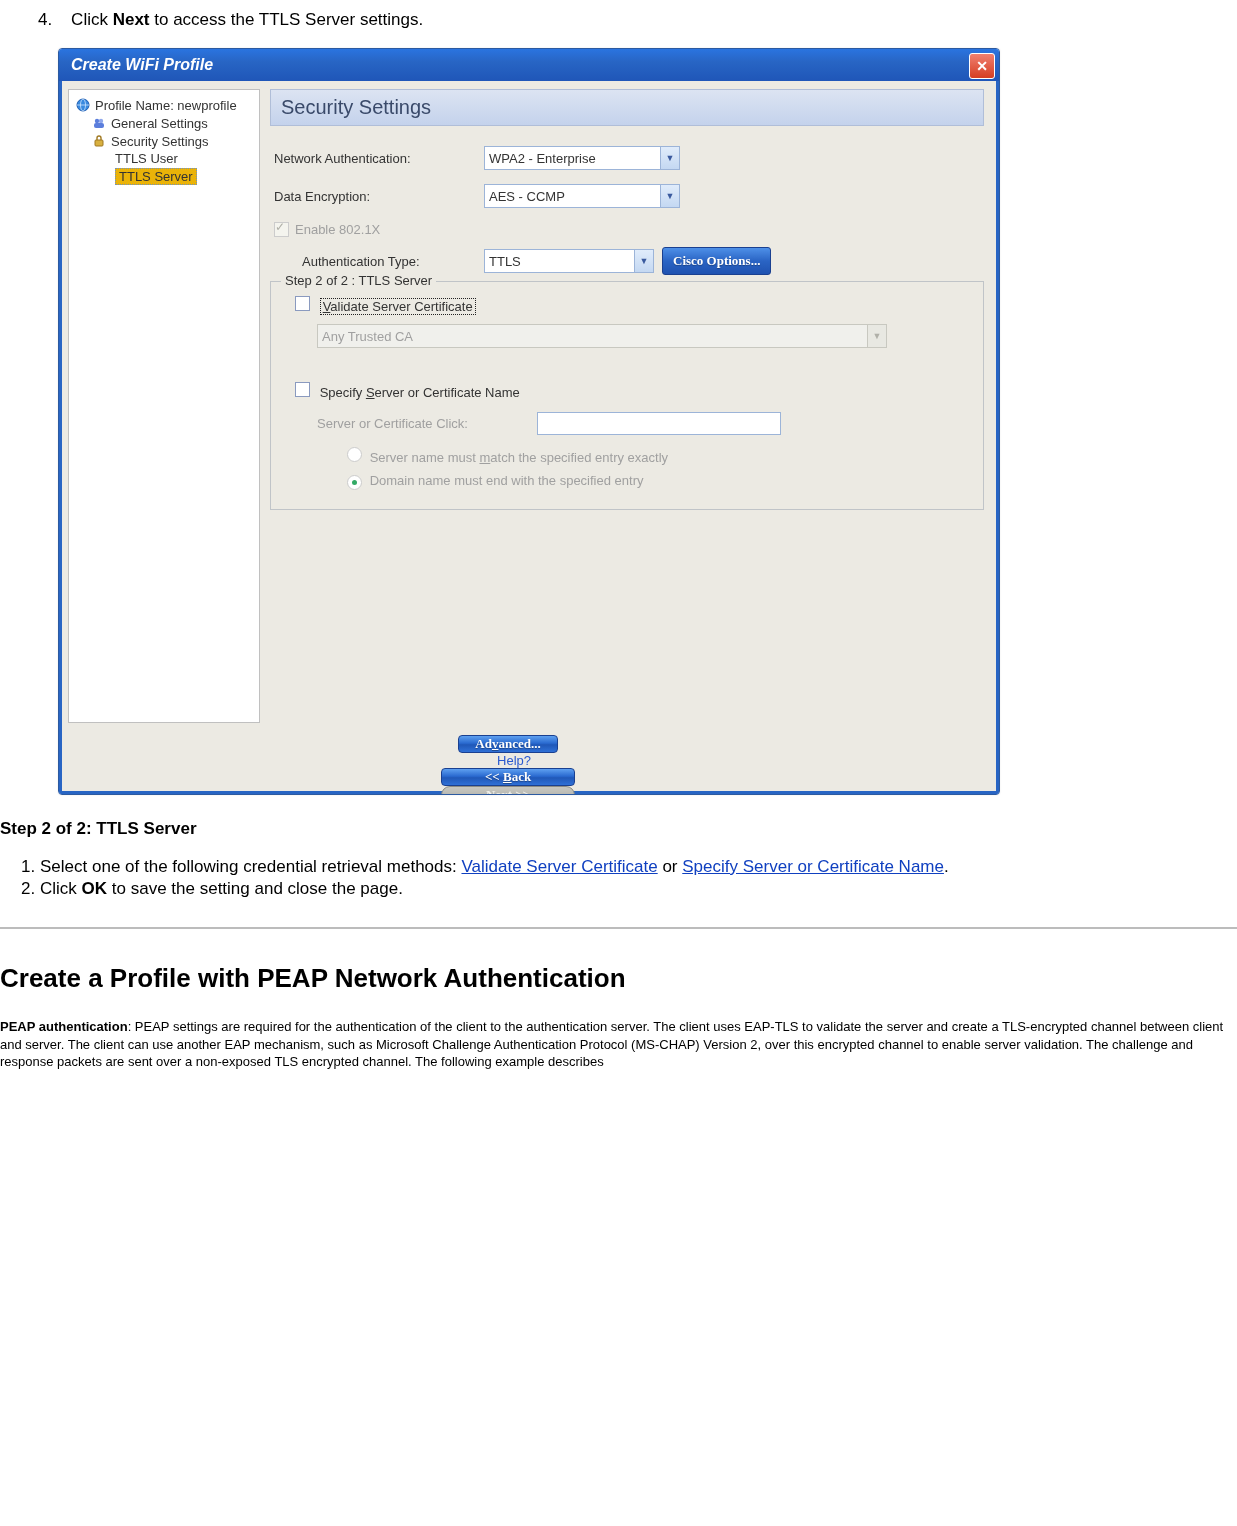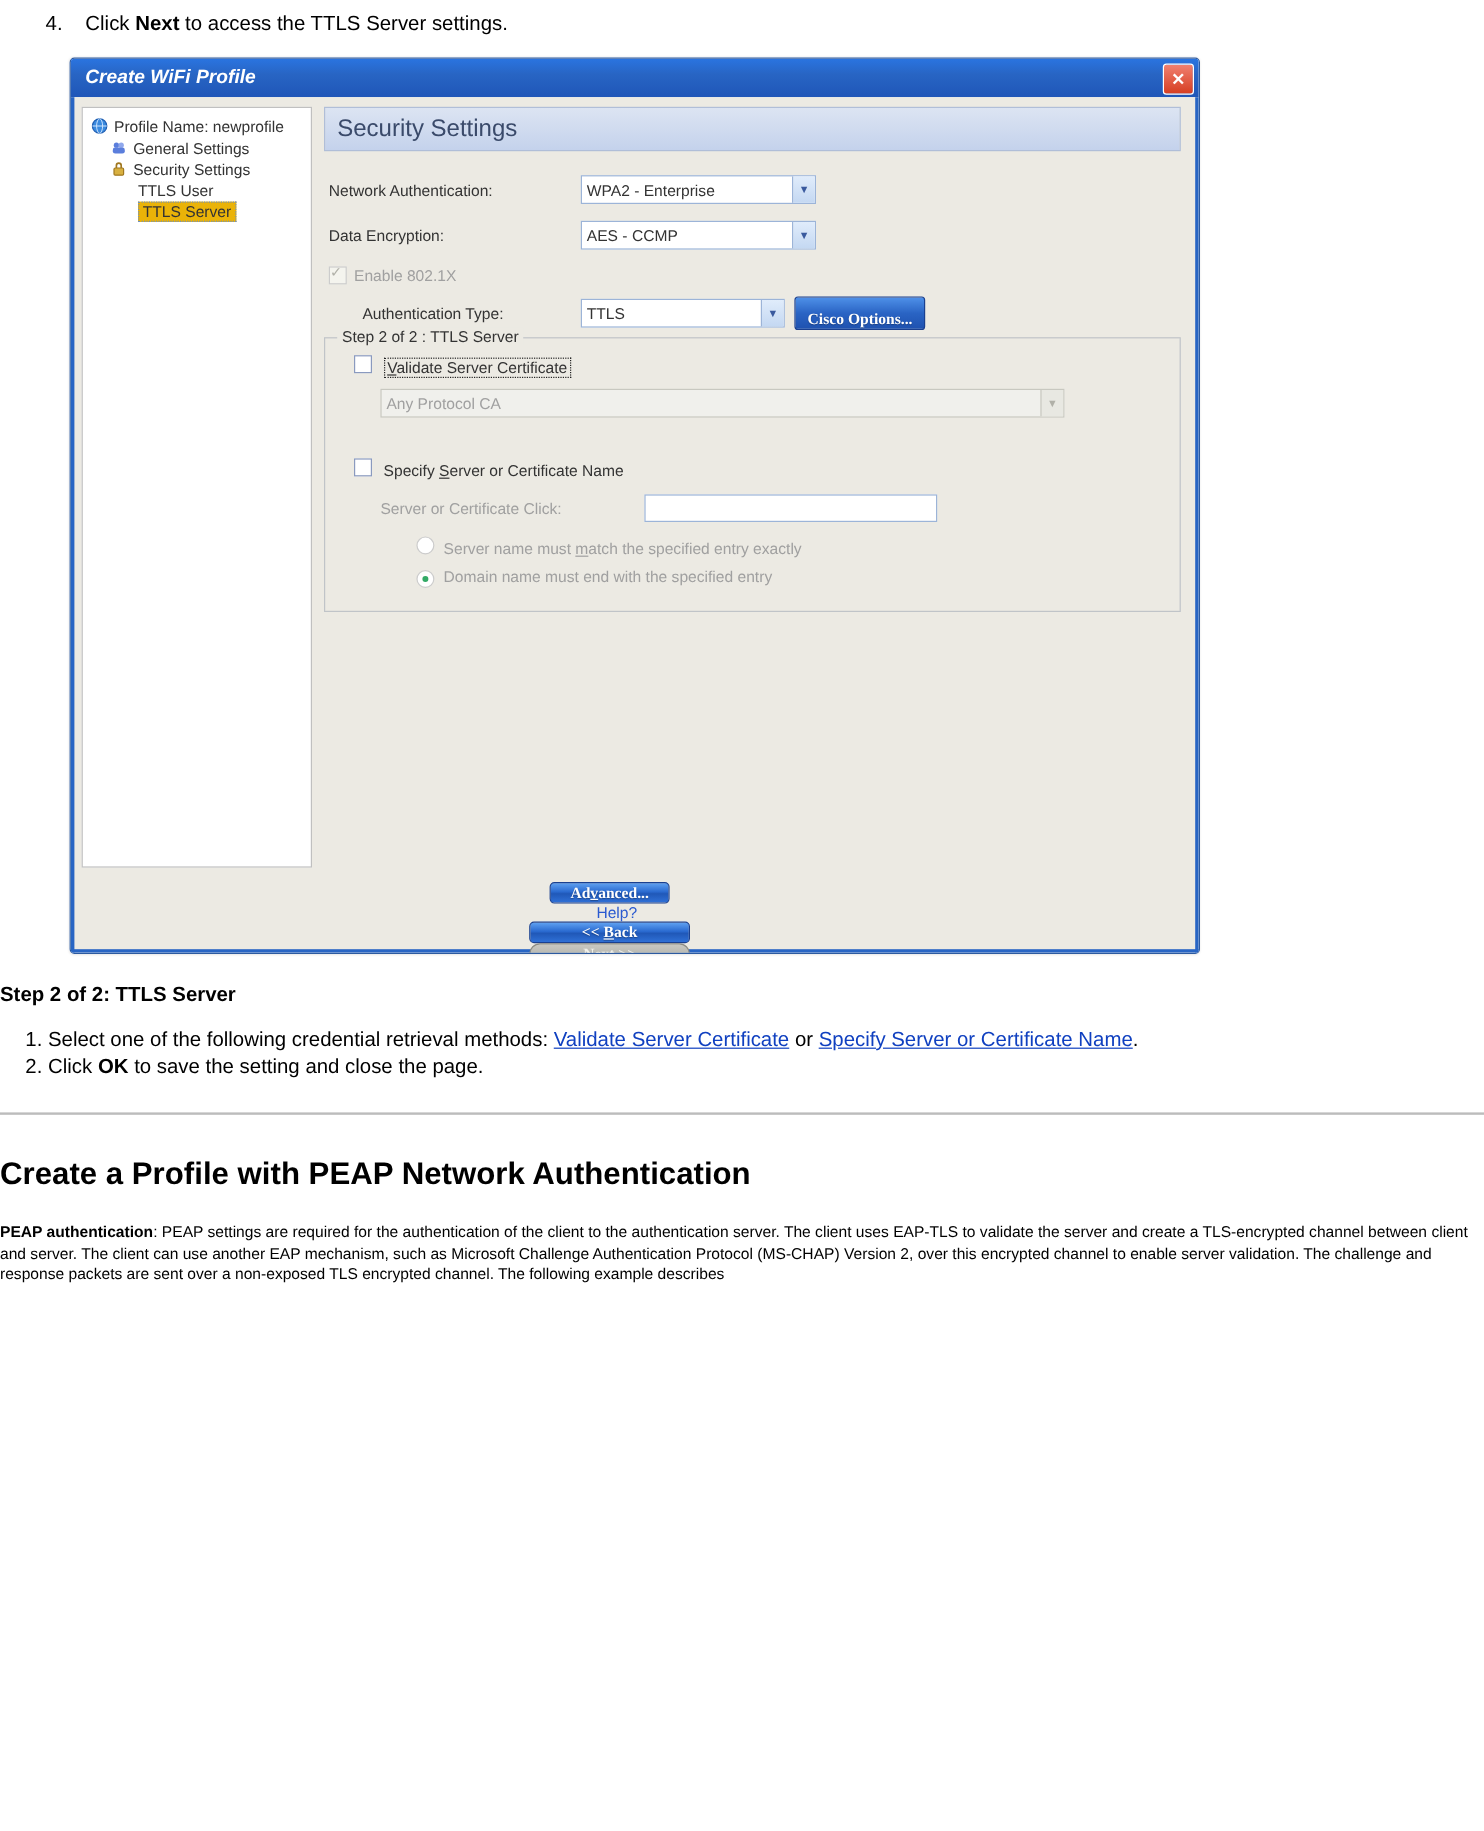--- a/index.html
+++ b/index.html
@@ -170,21 +170,21 @@
     height: 26px;
     background: linear-gradient(#4e90e8, #2a64c4 50%, #1f52b0);
     border: 1px solid #1a4090;
     border-radius: 3px;
     color: #fff;
     font-family: Tahoma;
     font-weight: bold;
     font-size: 13px;
     padding: 0 10px;
     display: inline-flex;
-    align-items: flex-end;
+    align-items: center;
     text-shadow: 0 1px 1px rgba(0,0,0,.3);
     margin-left: 8px;
   }
   
   .groupbox {
     border: 1px solid #c0c4c8;
     margin-top: 4px;
     padding: 14px 12px 19px 24px;
     position: relative;
   }
@@ -369,21 +369,21 @@
 
         <div class="groupbox">
           <div class="legend">Step 2 of 2 : TTLS Server</div>
 
           <div style="margin-bottom:10px;">
             <span class="checkbox"></span>
             <span class="dotted-focus label"><span class="u">V</span>alidate Server Certificate</span>
           </div>
           <div class="indent" style="margin-bottom:34px;">
             <div class="dropdown disabled" style="width:560px">
-              <span>Any Protocol CA</span>
+              <span>Any Trusted CA</span>
               <span class="arrow">▼</span>
             </div>
           </div>
 
           <div style="margin-bottom:12px;">
             <span class="checkbox"></span>
             <span class="label">Specify <span class="u">S</span>erver or Certificate Name</span>
           </div>
           <div class="indent" style="margin-bottom:12px; display:flex; align-items:center;">
             <span class="label disabled" style="width:220px">Server or Certificate Click:</span>

